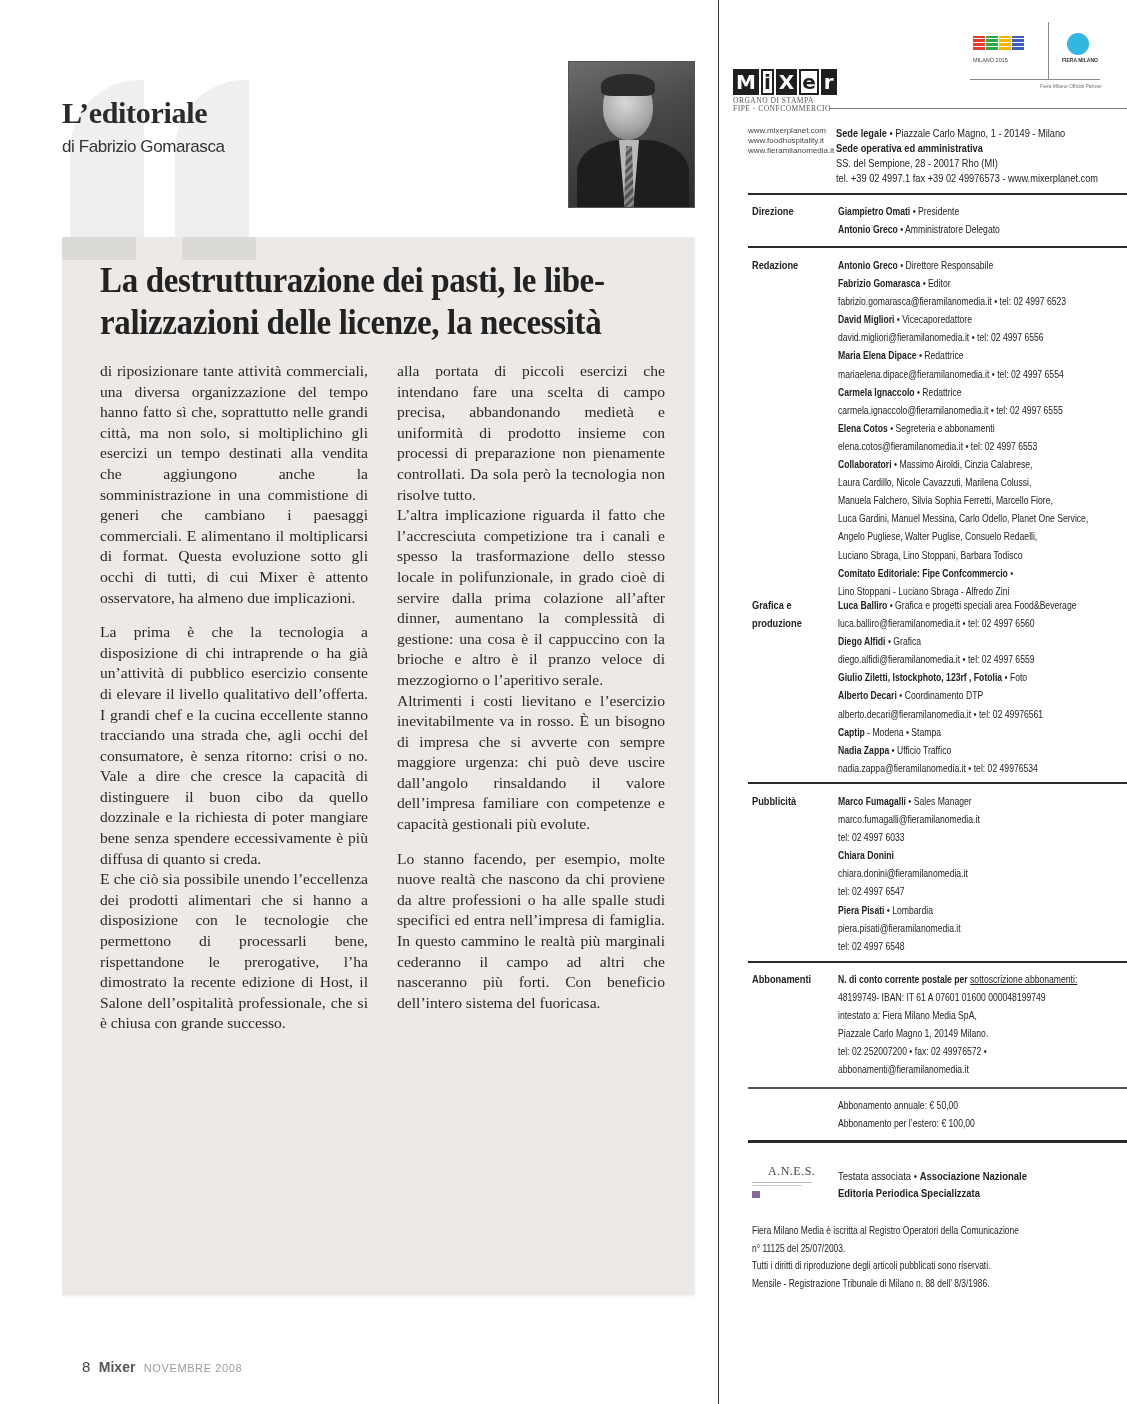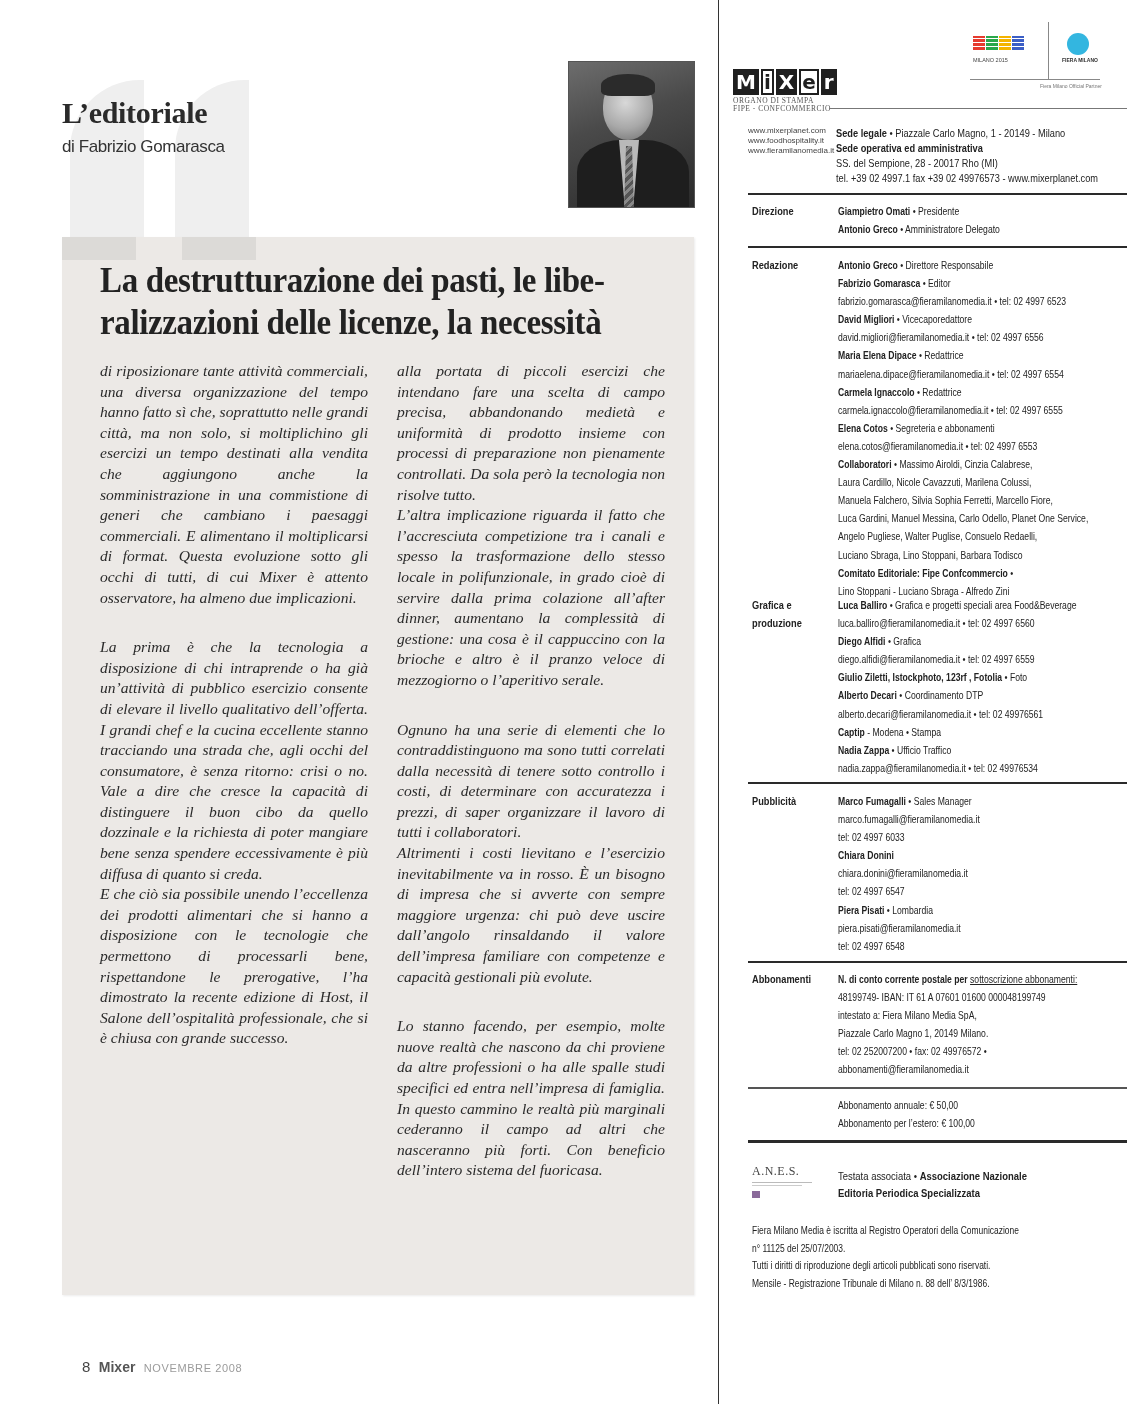--- a/index.html
+++ b/index.html
@@ -21,22 +21,22 @@
   .photo .hair { position:absolute; left:32px; top:12px; width:54px; height:22px; border-radius:50% 50% 20% 20%; background:#2b2b2b; }
   .photo .body { position:absolute; left:8px; top:78px; width:112px; height:80px; border-radius:40% 40% 0 0; background:#1e1e1e; }
   .photo .shirt { position:absolute; left:50px; top:78px; width:20px; height:70px; background:#b9b9b9; clip-path:polygon(0 0,100% 0,70% 100%,30% 100%); }
   .photo .tie { position:absolute; left:55px; top:84px; width:10px; height:62px; background:repeating-linear-gradient(135deg,#555 0 3px,#888 3px 6px); clip-path:polygon(20% 0,80% 0,100% 100%,0 100%); }
 
   .headline { position:absolute; left:100px; top:259px; width:570px; font-family:"Liberation Serif", serif; font-weight:bold; font-size:35.5px; line-height:42px; color:#222; letter-spacing:-0.4px; transform:scaleX(0.93); transform-origin:left top; white-space:nowrap; }
 
   .col { position:absolute; top:361px; width:268px; font-family:"Liberation Serif", serif; font-size:15.6px; line-height:20.6px; color:#2a2a2a; text-align:justify; hyphens:none; }
   .col-1 { left:100px; }
   .col-2 { left:397px; }
-  .col p { margin:0;font-style:italic; }
-  .col p.gap { margin-top:29px; }
+  .col p { margin:0; }
+  .col p.gap { margin-top:14px; }
 
   .footer { position:absolute; left:82px; top:1358px; font-family:"Liberation Sans", sans-serif; white-space:nowrap; }
   .footer .pg { font-size:15px; color:#444; }
   .footer .mag { font-size:14px; font-weight:bold; color:#555; margin-left:4px; }
   .footer .date { font-size:11px; color:#9b9b9b; margin-left:4px; letter-spacing:0.6px; }
 
   .divider-v { position:absolute; left:718px; top:0; width:1px; height:1404px; background:#333; }
 
   
   .rc { font-family:"Liberation Sans", sans-serif; color:#222; }
@@ -62,21 +62,21 @@
   .rule-thick { position:absolute; left:748px; width:379px; height:2px; background:#2a2a2a; }
   .rule-thin { position:absolute; left:748px; width:379px; height:1px; background:#777; }
 
   .sec-label { position:absolute; left:752px; font-size:10.5px; font-weight:bold; line-height:18px; color:#222; transform:scaleX(0.88); transform-origin:left top; }
   .sec-body { position:absolute; left:838px; font-size:10.5px; line-height:18.1px; color:#222; white-space:nowrap; transform:scaleX(0.82); transform-origin:left top; }
   .sec-body b { font-weight:bold; }
   .sec-body .ln { display:block; }
   .sec-body .u { text-decoration:underline; font-weight:normal; }
 
   .anes { position:absolute; left:752px; top:1164px; }
-  .anes .t { font-family:"Liberation Serif", serif; font-size:12px; color:#444; letter-spacing:0.5px; }
+  .anes .t { font-family:"Liberation Serif", serif; font-size:12px; color:#444; letter-spacing:0.5px;margin-left:16px; }
   .anes .s { width:60px; height:1px; background:#bbb; margin-top:3px; }
   .anes .s2 { width:50px; height:1px; background:#ccc; margin-top:2px; }
   .anes .pic { width:8px; height:7px; background:#8a6a9a; margin-top:5px; }
   .anes-txt { position:absolute; left:838px; top:1168px; font-size:11px; line-height:17px; color:#222; white-space:nowrap; transform:scaleX(0.86); transform-origin:left top; }
   .legal { position:absolute; left:752px; top:1222px; font-size:10.2px; line-height:17.7px; color:#222; white-space:nowrap; transform:scaleX(0.83); transform-origin:left top; }
 </style>
 </head>
 <body>
 
 <div class="quote-mark">
@@ -110,21 +110,20 @@
 
 <div class="col col-1">
   <p>di riposizionare tante attività commerciali, una diversa organizzazione del tempo hanno fatto sì che, soprattutto nelle grandi città, ma non solo, si moltiplichino gli esercizi un tempo destinati alla vendita che aggiungono anche la somministrazione in una commistione di generi che cambiano i paesaggi commerciali. E alimentano il moltiplicarsi di format. Questa evoluzione sotto gli occhi di tutti, di cui Mixer è attento osservatore, ha almeno due implicazioni.</p>
   <p class="gap">La prima è che la tecnologia a disposizione di chi intraprende o ha già un’attività di pubblico esercizio consente di elevare il livello qualitativo dell’offerta. I grandi chef e la cucina eccellente stanno tracciando una strada che, agli occhi del consumatore, è senza ritorno: crisi o no. Vale a dire che cresce la capacità di distinguere il buon cibo da quello dozzinale e la richiesta di poter mangiare bene senza spendere eccessivamente è più diffusa di quanto si creda.</p>
   <p>E che ciò sia possibile unendo l’eccellenza dei prodotti alimentari che si hanno a disposizione con le tecnologie che permettono di processarli bene, rispettandone le prerogative, l’ha dimostrato la recente edizione di Host, il Salone dell’ospitalità professionale, che si è chiusa con grande successo.</p>
 </div>
 
 <div class="col col-2">
   <p>alla portata di piccoli esercizi che intendano fare una scelta di campo precisa, abbandonando medietà e uniformità di prodotto insieme con processi di preparazione non pienamente controllati. Da sola però la tecnologia non risolve tutto.</p>
   <p>L’altra implicazione riguarda il fatto che l’accresciuta competizione tra i canali e spesso la trasformazione dello stesso locale in polifunzionale, in grado cioè di servire dalla prima colazione all’after dinner, aumentano la complessità di gestione: una cosa è il cappuccino con la brioche e altro è il pranzo veloce di mezzogiorno o l’aperitivo serale.</p>
-  <p class="gap">Ognuno ha una serie di elementi che lo contraddistinguono ma sono tutti correlati dalla necessità di tenere sotto controllo i costi, di determinare con accuratezza i prezzi, di saper organizzare il lavoro di tutti i collaboratori.</p>
   <p>Altrimenti i costi lievitano e l’esercizio inevitabilmente va in rosso. È un bisogno di impresa che si avverte con sempre maggiore urgenza: chi può deve uscire dall’angolo rinsaldando il valore dell’impresa familiare con competenze e capacità gestionali più evolute.</p>
   <p class="gap">Lo stanno facendo, per esempio, molte nuove realtà che nascono da chi proviene da altre professioni o ha alle spalle studi specifici ed entra nell’impresa di famiglia. In questo cammino le realtà più marginali cederanno il campo ad altri che nasceranno più forti. Con beneficio dell’intero sistema del fuoricasa.</p>
 </div>
 
 <div class="footer">
   <span class="pg">8</span>
   <span class="mag">Mixer</span>
   <span class="date">NOVEMBRE 2008</span>
 </div>
 

